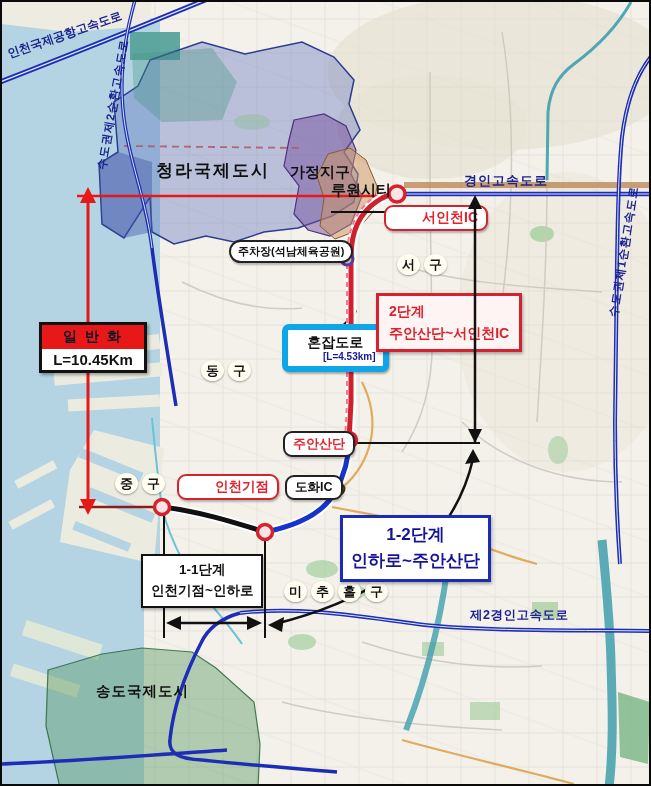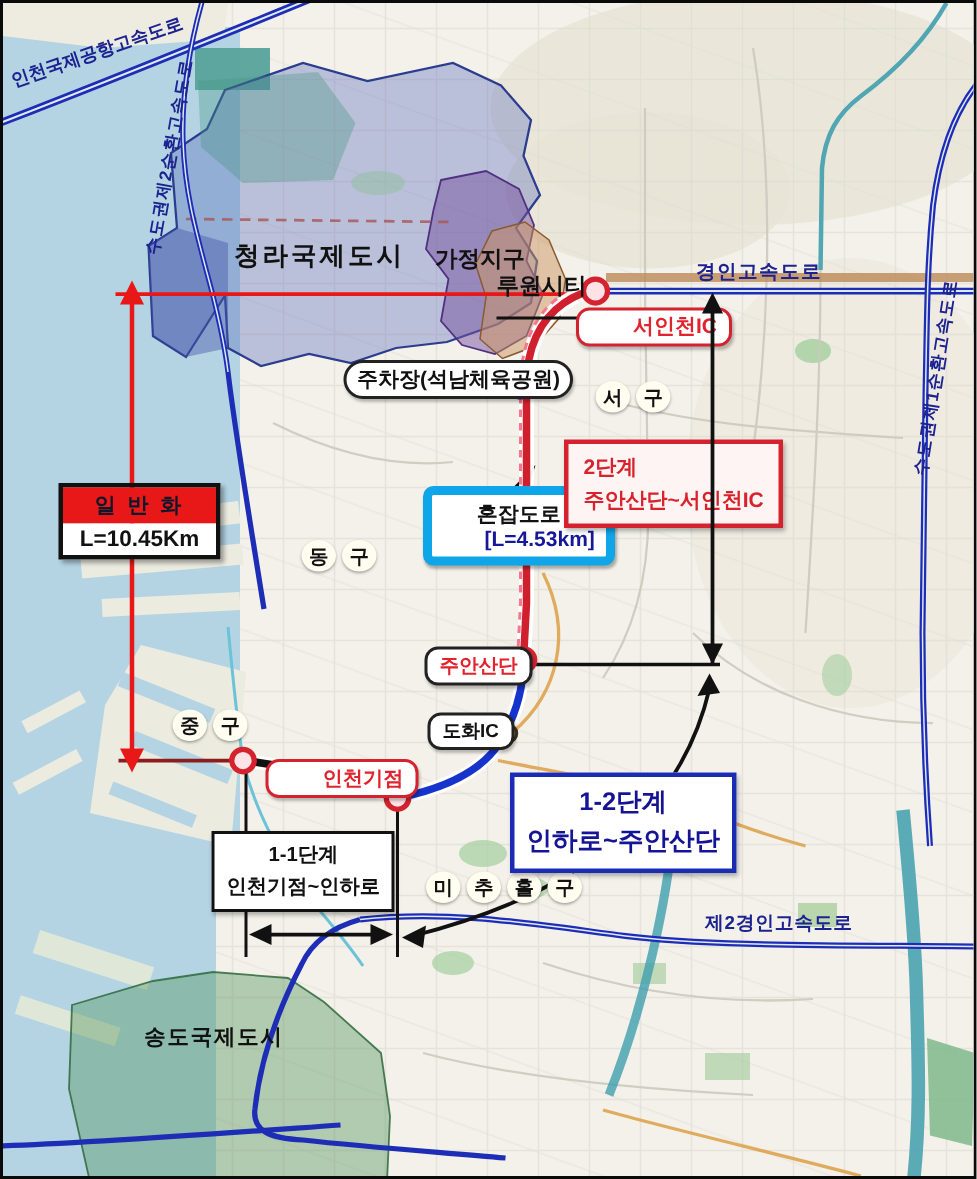--- a/index.html
+++ b/index.html
@@ -17,38 +17,38 @@
   .area{font-size:15px;}
   .hwy{font-size:13px;letter-spacing:1px;}
   .vlabel{text-align:center;font-size:11.5px;letter-spacing:1px;}
   .underline{border-bottom:2.5px solid #111;padding-bottom:11px;}
   .badge{
     position:absolute;z-index:5;background:#fff;font-weight:bold;white-space:nowrap;
     border-radius:9px;padding:2px 8px;box-shadow:1px 2px 2px rgba(0,0,0,.25);
   }
   .badge.red-border{border:2px solid #d4232f;color:#e0232d;font-size:14px;padding-left:36px;}
   .badge.dark-border{border:2px solid #222;color:#111;}
-  .pill{border-radius:14px;font-size:14px;padding:2px 7px;}
+  .pill{border-radius:14px;font-size:11px;padding:2px 7px;}
   .phase{
     position:absolute;z-index:5;background:#fff;font-weight:bold;white-space:nowrap;
     padding:5px 10px;line-height:1.55;font-size:14px;box-shadow:1px 2px 3px rgba(0,0,0,.3);
   }
   .phase.p2{border:3px solid #d4232f;color:#d8232d;background:#fdf4f3;text-align:left;}
   .phase.p12{border:3px solid #1b2cb4;color:#141495;text-align:center;font-size:17px;padding:4px 8px;}
   .phase.p11{border:2px solid #111;color:#111;text-align:center;font-size:13.5px;padding:4px 8px;}
   .gen-box{position:absolute;z-index:5;width:102px;border:3px solid #111;box-shadow:2px 2px 3px rgba(0,0,0,.35);}
   .gen-head{background:#e81818;color:#0f172a;text-align:center;font-weight:bold;font-size:14px;padding:3px 0;letter-spacing:2px;}
   .gen-body{background:#fff;color:#111;text-align:center;font-weight:bold;font-size:15px;padding:2px 0;}
   .circ-label{position:absolute;z-index:5;display:flex;}
   .char-circle{
     width:23px;height:21px;border-radius:50%;background:#fffdf0;margin:0 2px;
     display:inline-flex;align-items:center;justify-content:center;
     font-weight:bold;font-size:13px;color:#111;box-shadow:0 1px 2px rgba(0,0,0,.35);
   }
-  .callout-line2{font-size:14px;color:#17179a;display:block;line-height:1.2;padding-left:28px;}
+  .callout-line2{font-size:10px;color:#17179a;display:block;line-height:1.2;padding-left:28px;}
   .callout-line1{font-size:14px;color:#111;display:block;line-height:1.3;}
   .cong{position:absolute;z-index:5;background:#fff;border:6px solid #0ea5e9;border-radius:7px;
         padding:3px 7px;text-align:center;font-weight:bold;box-shadow:1px 2px 2px rgba(0,0,0,.3);}
 </style>
 </head>
 <body>
 
 <div class="stage">
 
   <svg class="base-map" width="651" height="786" viewBox="0 0 651 786">
@@ -248,21 +248,21 @@
       <span class="char-circle">미</span>
       <span class="char-circle">추</span>
       <span class="char-circle">홀</span>
       <span class="char-circle">구</span>
     </div>
 
   <div class="badge red-border" style="left:382px;top:203px;">서인천IC</div>
 
   <div class="badge dark-border pill" style="left:227px;top:238px;">주차장(석남체육공원)</div>
 
-  <div class="badge red-border" style="left:175px;top:504px;font-size:13.5px;">인천기점</div>
+  <div class="badge red-border" style="left:175px;top:472px;font-size:13.5px;">인천기점</div>
 
   <div class="badge dark-border" style="left:281px;top:429px;color:#e0232d;font-size:13px;">주안산단</div>
 
   <div class="badge dark-border" style="left:283px;top:473px;font-size:12.5px;">도화IC</div>
 
   <div class="cong" style="left:280px;top:322px;">
     <span class="callout-line1">혼잡도로</span>
     <span class="callout-line2">[L=4.53km]</span>
   </div>
 

